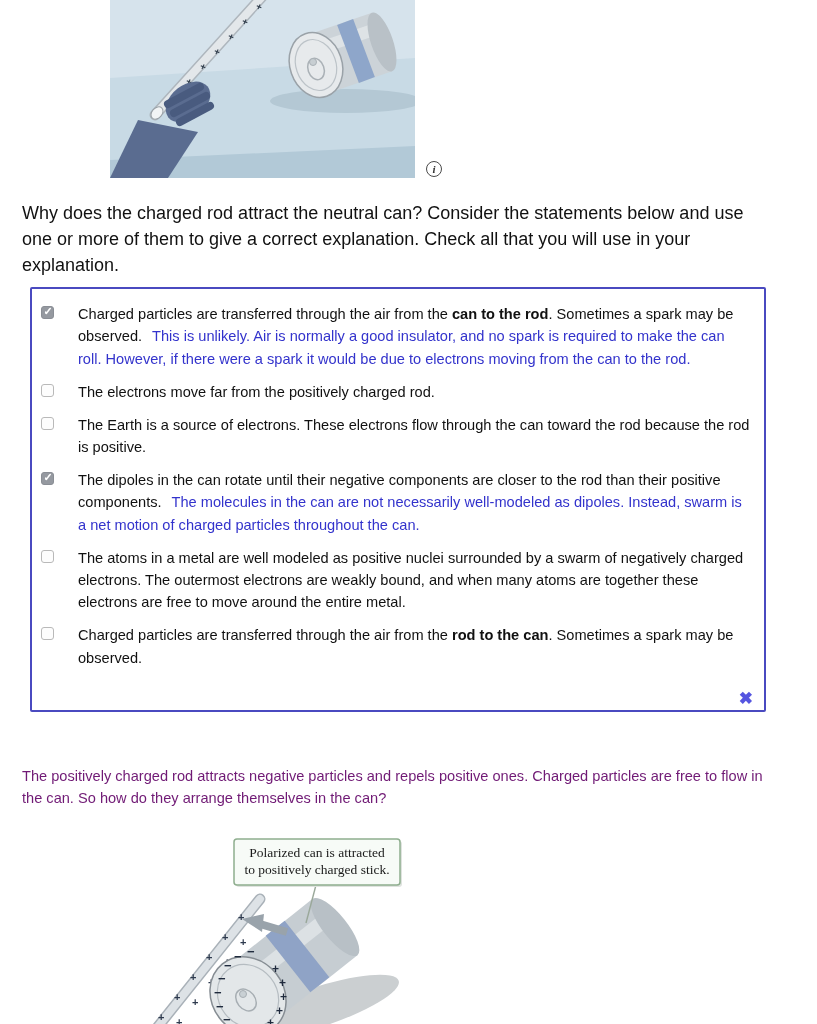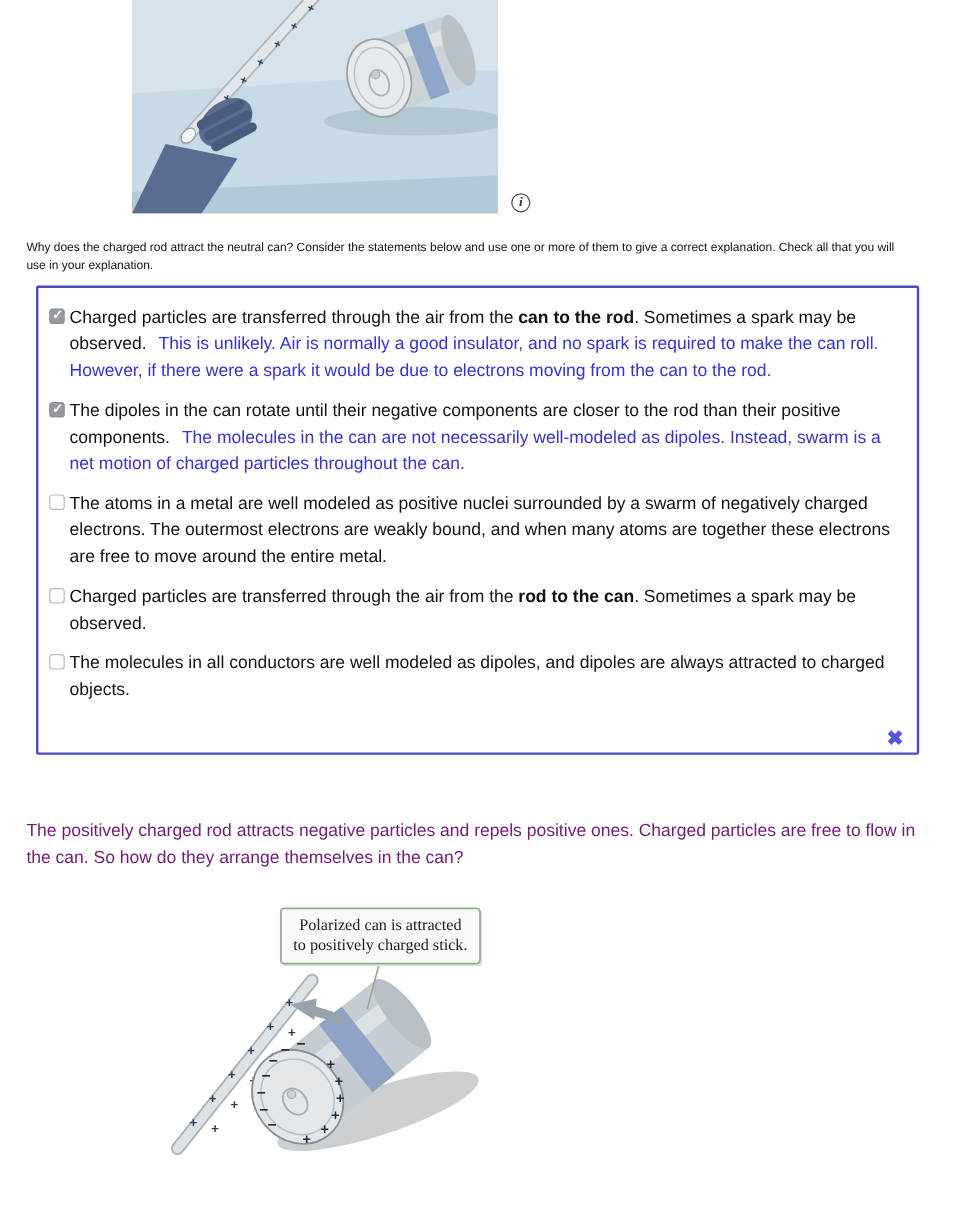--- a/index.html
+++ b/index.html
@@ -30,36 +30,36 @@
     color: #333;
     font: italic bold 11px "Liberation Serif", serif;
     display: flex; align-items: center; justify-content: center;
     cursor: pointer;
   }
 
   
   .question {
     margin: 22px 22px 9px 22px;
     width: 742px;
-    font-size: 10px;
+    font-size: 18px;
     line-height: 1.45;
     color: #111;
   }
 
   
   .answer-box {
     position: relative;
     margin-left: 30px;
     width: 736px;
     border: 2px solid #4a4ac0;
     border-radius: 2px;
     padding: 3px 14px 30px 9px;
     background: #fff;
   }
-  .row { display: flex; gap: 4px; margin: 11px 0; }
+  .row { display: flex; gap: 24px; margin: 11px 0; }
   .checkbox {
     flex: 0 0 13px;
     width: 13px; height: 13px;
     margin-top: 3px;
     border: 1px solid #b9b9b9;
     border-radius: 3px;
     background: #fdfdfd;
     position: relative;
     cursor: pointer;
   }
@@ -152,41 +152,45 @@
 
 <p class="question">Why does the charged rod attract the neutral can? Consider the statements below and use one or more of them to give a correct explanation. Check all that you will use in your explanation.</p>
 
 <div class="answer-box">
 
   <div class="row">
     <span class="checkbox checked"></span>
     <div class="stmt"><span>Charged particles are transferred through the air from the </span><b>can to the rod</b><span>. Sometimes a spark may be observed.</span><span class="feedback">This is unlikely. Air is normally a good insulator, and no spark is required to make the can roll. However, if there were a spark it would be due to electrons moving from the can to the rod.</span></div>
   </div>
 
-
+  <div class="row">
+    <span class="checkbox"></span>
+    <div class="stmt"><span>The electrons move far from the positively charged rod.</span><b></b><span></span><span class="feedback"></span></div>
+  </div>
+
+  <div class="row">
+    <span class="checkbox"></span>
+    <div class="stmt"><span>The Earth is a source of electrons. These electrons flow through the can toward the rod because the rod is positive.</span><b></b><span></span><span class="feedback"></span></div>
+  </div>
 
   <div class="row">
     <span class="checkbox checked"></span>
     <div class="stmt"><span>The dipoles in the can rotate until their negative components are closer to the rod than their positive components.</span><b></b><span></span><span class="feedback">The molecules in the can are not necessarily well-modeled as dipoles. Instead, swarm is a net motion of charged particles throughout the can.</span></div>
   </div>
 
   <div class="row">
     <span class="checkbox"></span>
     <div class="stmt"><span>The atoms in a metal are well modeled as positive nuclei surrounded by a swarm of negatively charged electrons. The outermost electrons are weakly bound, and when many atoms are together these electrons are free to move around the entire metal.</span><b></b><span></span><span class="feedback"></span></div>
   </div>
 
   <div class="row">
     <span class="checkbox"></span>
     <div class="stmt"><span>Charged particles are transferred through the air from the </span><b>rod to the can</b><span>. Sometimes a spark may be observed.</span><span class="feedback"></span></div>
   </div>
 
-  <div class="row">
-    <span class="checkbox"></span>
-    <div class="stmt"><span>The molecules in all conductors are well modeled as dipoles, and dipoles are always attracted to charged objects.</span><b></b><span></span><span class="feedback"></span></div>
-  </div>
 
   <span class="x-icon">✖</span>
 </div>
 
 <p class="followup">The positively charged rod attracts negative particles and repels positive ones. Charged particles are free to flow in the can. So how do they arrange themselves in the can?</p>
 
 <div class="bottom-figure">
   <svg width="356" height="212" viewBox="0 0 356 212">
 
     <ellipse cx="185" cy="175" rx="88" ry="20" transform="rotate(-18 185 175)" fill="#cbcfd1"></ellipse>

